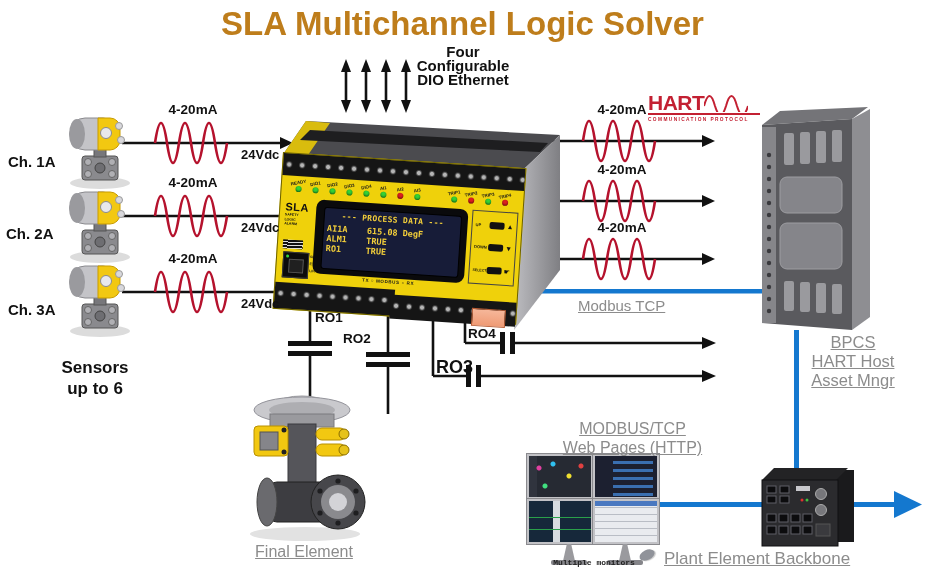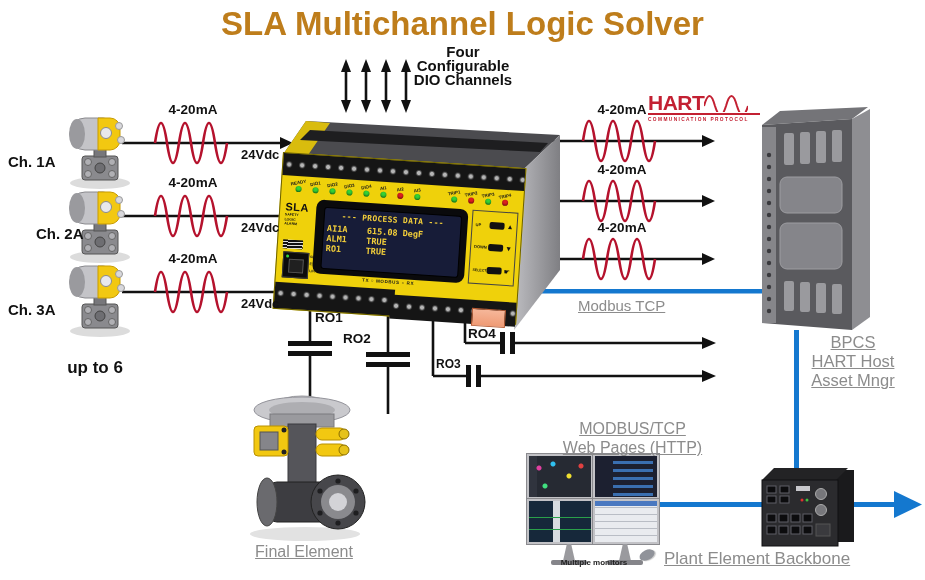--- a/index.html
+++ b/index.html
@@ -73,21 +73,21 @@
       linear-gradient(90deg,rgba(0,0,0,0) 0 24px,#d8dce0 24px 31px,rgba(0,0,0,0) 31px);}
   #scr-br{left:66px;top:45px;background:#e9ebef;
     background-image:linear-gradient(180deg,#4a78c0 0 5px,rgba(0,0,0,0) 5px),
       repeating-linear-gradient(180deg,rgba(0,0,0,0) 0 6px,#b9bdc5 6px 7px);}
   .stand{position:absolute;width:12px;height:17px;background:#9a9a9e;
     clip-path:polygon(32% 0,68% 0,100% 100%,0 100%);}
   .stand-base{position:absolute;height:5px;background:#85858a;border-radius:2px;}
   #mouse{position:absolute;left:112px;top:96px;width:16px;height:10px;background:#90939a;
     border-radius:50%;transform:rotate(-25deg);box-shadow:1px 1px 1px #c8c8c8;}
   #monitors-label{position:absolute;left:0;top:104px;width:134px;text-align:center;
-    font-size:8px;font-weight:bold;color:#222;}
+    font-size:8px;font-weight:bold;color:#222;font-family:Liberation Mono, monospace;}
 
   
   #hart{position:absolute;left:648px;top:92px;width:112px;z-index:3;}
   #hart .row{display:flex;align-items:flex-end;}
   #hart-name{font-size:21px;line-height:19px;font-weight:900;color:#C32032;letter-spacing:-.5px;}
   #hart-rule{height:2px;background:#C32032;margin-top:1px;}
   #hart-sub{font-size:4.8px;letter-spacing:1.4px;color:#C32032;font-weight:bold;margin-top:2px;}
 </style>
 </head>
 <body>
@@ -467,36 +467,37 @@
     <circle cx="63" cy="48" r="5.5" fill="#77777b" stroke="#aaa"></circle>
     <rect x="58" y="62" width="14" height="12" fill="#3a3a3e" stroke="#555"></rect>
     <rect x="38" y="24" width="14" height="5" fill="#c8c8cc"></rect>
     <circle cx="44" cy="38" r="1.5" fill="#e03030"></circle>
       <circle cx="49" cy="38" r="1.5" fill="#40c040"></circle>
   </svg>
 
   <div class="lbl ctr" style="left:413px;top:45px;width:100px;font-size:15px;line-height:14px;">
     <div>Four</div>
     <div>Configurable</div>
-    <div>DIO Channels</div>
+    <div>DIO Ethernet</div>
   </div>
 
   <div class="lbl" style="left:8px;top:153px;font-size:15px;">Ch. 1A</div>
-  <div class="lbl" style="left:6px;top:225px;font-size:15px;margin-left:30px;">Ch. 2A</div>
+  <div class="lbl" style="left:6px;top:225px;font-size:15px;">Ch. 2A</div>
   <div class="lbl" style="left:8px;top:301px;font-size:15px;">Ch. 3A</div>
 
   <div class="lbl ctr" style="left:163px;top:102px;width:60px;font-size:13.5px;">4-20mA</div>
   <div class="lbl ctr" style="left:163px;top:175px;width:60px;font-size:13.5px;">4-20mA</div>
   <div class="lbl ctr" style="left:163px;top:251px;width:60px;font-size:13.5px;">4-20mA</div>
 
   <div class="lbl" style="left:241px;top:147px;font-size:13px;">24Vdc</div>
   <div class="lbl" style="left:241px;top:220px;font-size:13px;">24Vdc</div>
   <div class="lbl" style="left:241px;top:296px;font-size:13px;">24Vdc</div>
 
   <div class="lbl ctr" style="left:40px;top:357px;width:110px;font-size:17px;line-height:21px;">
+    <div>Sensors</div>
     <div>up to 6</div>
   </div>
 
   <div class="lbl ctr" style="left:592px;top:102px;width:60px;font-size:13.5px;">4-20mA</div>
   <div class="lbl ctr" style="left:592px;top:162px;width:60px;font-size:13.5px;">4-20mA</div>
   <div class="lbl ctr" style="left:592px;top:220px;width:60px;font-size:13.5px;">4-20mA</div>
 
   <div id="hart">
     <div class="row">
       <span id="hart-name">HART</span>
@@ -511,21 +512,21 @@
   <div class="gray ctr" style="left:778px;top:333px;width:150px;font-size:16.5px;line-height:19px;">
     <div>BPCS</div>
     <div>HART Host</div>
     <div>Asset Mngr</div>
   </div>
 
   <div class="gray" style="left:578px;top:297px;font-size:15px;">Modbus TCP</div>
 
   <div class="lbl" style="left:315px;top:310px;font-size:13.5px;">RO1</div>
   <div class="lbl" style="left:343px;top:331px;font-size:13.5px;">RO2</div>
-  <div class="lbl" style="left:436px;top:357px;font-size:12px;">RO3</div>
+  <div class="lbl" style="left:436px;top:357px;font-size:18px;">RO3</div>
   <div class="lbl" style="left:468px;top:326px;font-size:13.5px;">RO4</div>
 
   <div class="gray ctr" style="left:555px;top:419px;width:155px;font-size:16px;line-height:19px;">
     <div>MODBUS/TCP</div>
     <div>Web Pages (HTTP)</div>
   </div>
 
   <div class="gray ctr" style="left:244px;top:543px;width:120px;font-size:16px;">Final Element</div>
 
   <div class="gray" style="left:664px;top:549px;font-size:17px;">Plant Element Backbone</div>

